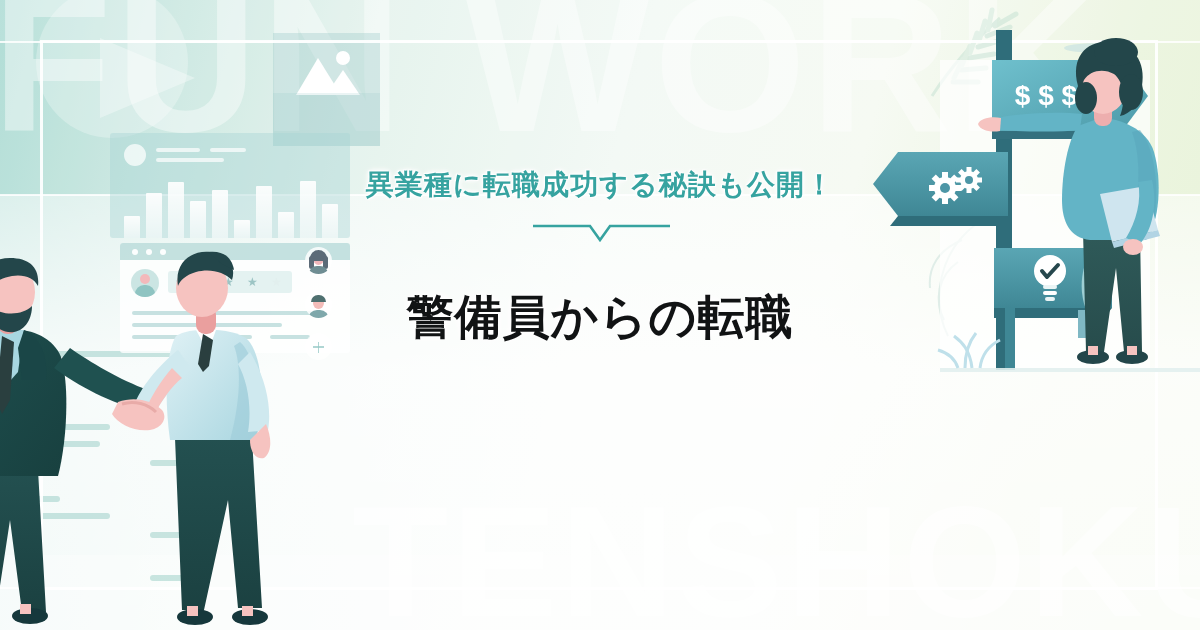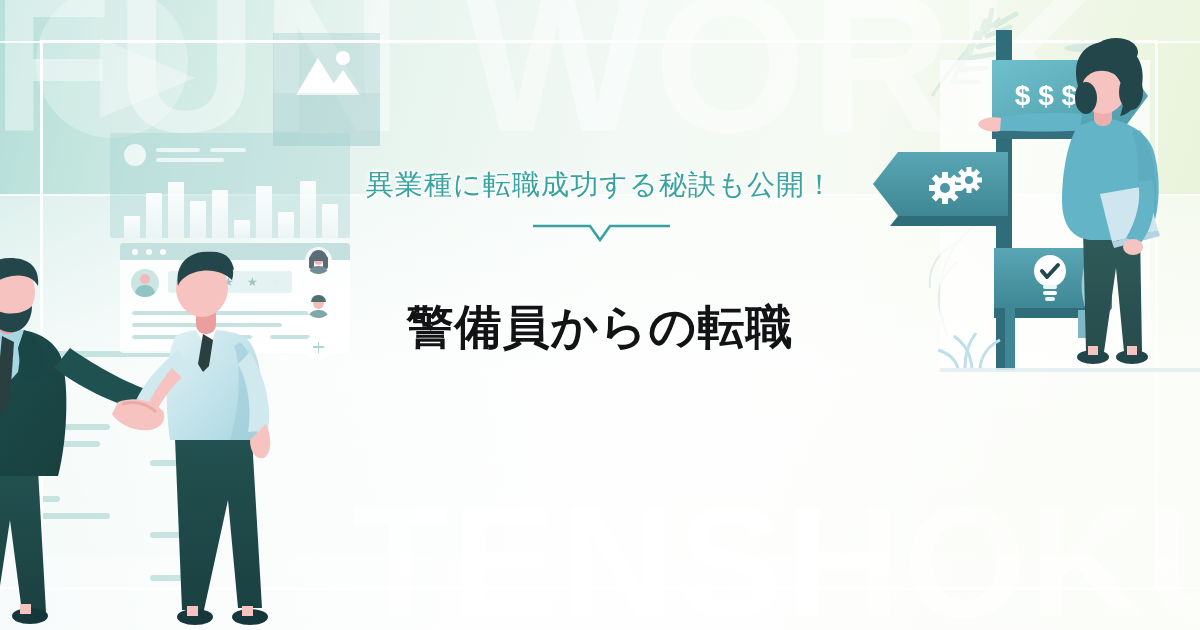--- a/index.html
+++ b/index.html
@@ -78,30 +78,30 @@
   .av{ position:absolute; width:27px; height:27px; border-radius:50%; overflow:hidden; background:rgba(255,255,255,.82); }
   .av .h{ position:absolute; border-radius:50%; }
   .av-plus{ position:absolute; width:27px; height:27px; border-radius:50%; background:rgba(255,255,255,.75); }
   .av-plus:before,.av-plus:after{ content:""; position:absolute; background:rgba(150,200,198,.75); }
   .av-plus:before{ left:8px; top:13px; width:11px; height:1.6px; }
   .av-plus:after{ left:12.7px; top:8.5px; width:1.6px; height:11px; }
 
   
   .subtitle{
     position:absolute; left:0; top:166px; width:1200px; text-align:center;
-    font-size:28px; font-weight:400; color:#36a3a0; letter-spacing:.04em;
+    font-size:28px; font-weight:700; color:#36a3a0; letter-spacing:.04em;
     text-shadow:0 0 5px #fff,0 0 5px #fff,0 0 9px #fff,1px 1px 0 #fff,-1px -1px 0 #fff;
   }
   .divider{ position:absolute; left:0; top:218px; width:1200px; height:26px; }
   .title{
     position:absolute; left:0; width:1200px; text-align:center;
     font-size:47px; font-weight:700; color:#111314; letter-spacing:.02em;
     text-shadow:0 0 6px #fff,0 0 6px #fff,0 0 12px #fff,0 0 14px rgba(255,255,255,.9);
   }
-  .title-1{ top:296px; }
+  .title-1{ top:286px; }
   .title-2{ top:348px; }
 
   svg.layer{ position:absolute; left:0; top:0; width:1200px; height:630px; overflow:visible; }
 </style>
 </head>
 <body>
 
 <div id="stage">
 
   <div class="bg-base"></div>

